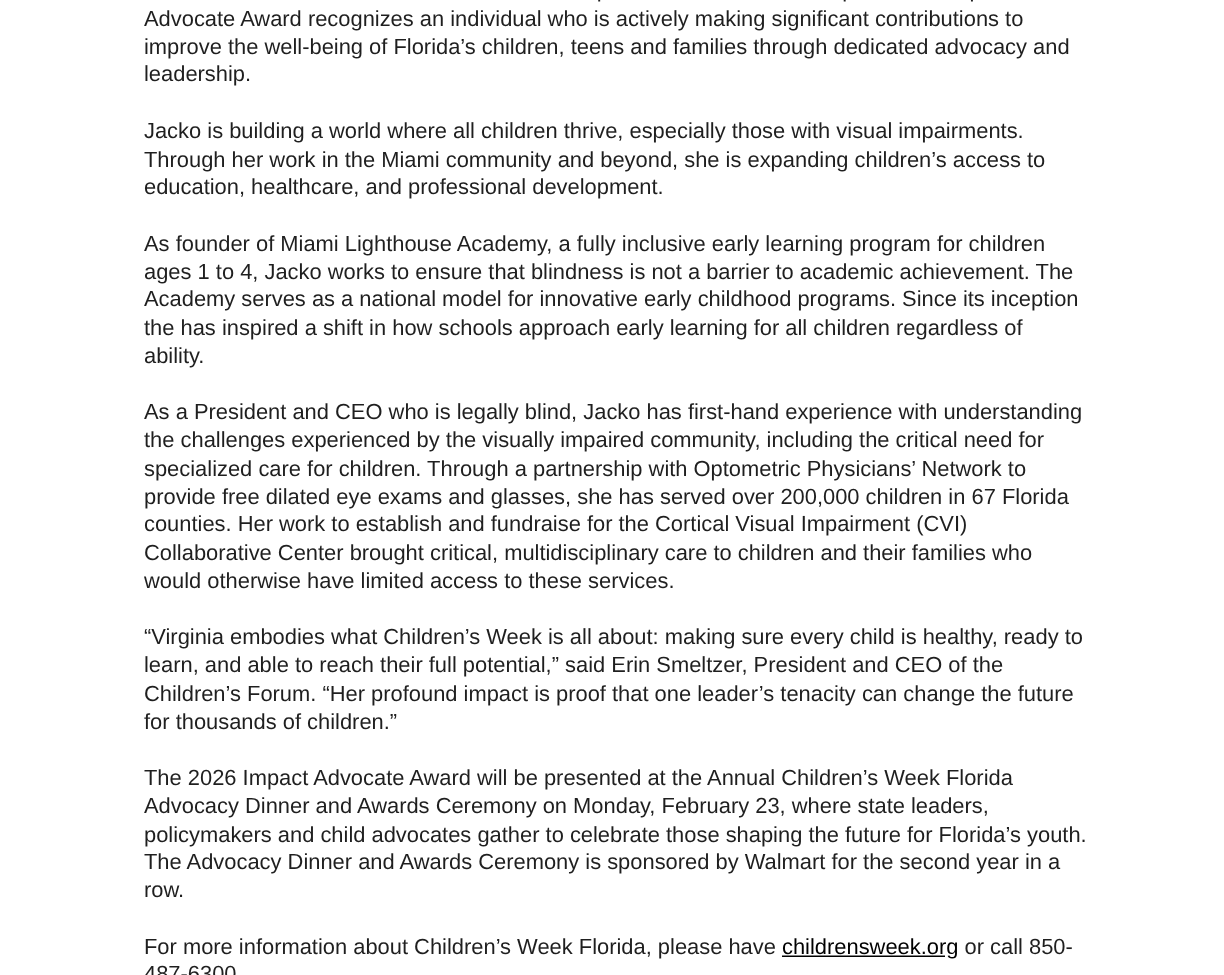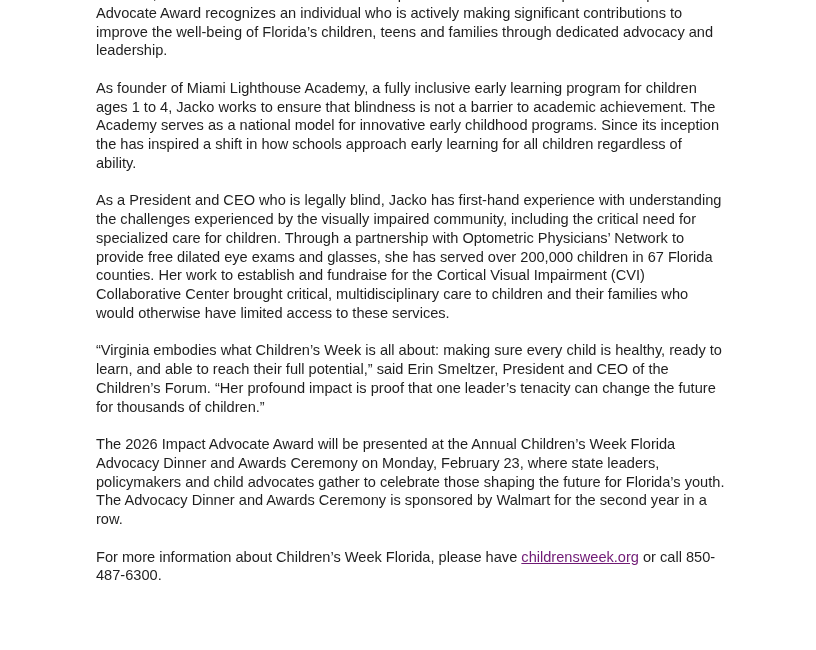--- a/index.html
+++ b/index.html
@@ -1,24 +1,25 @@
 <!DOCTYPE html>
 <html><head>
 <meta charset="utf-8">
 <style>
   html, body { margin: 0; padding: 0; background: #ffffff; }
   body { width: 816px; height: 650px; overflow: hidden; position: relative; }
   .page { position: absolute; left: 96px; top: -15px; width: 630px;
     font-family: "Liberation Sans", sans-serif; font-size: 14.6px; line-height: 18.75px; color: #1f1f1f; }
   .para { margin: 0 0 18.75px 0; }
-  a.link { color: #701a75; text-decoration: underline; }
+  a.link { color: #000000; text-decoration: underline; }
 </style>
 </head>
 <body>
 
 <div class="page">
   <p class="para">the Blind, has been announced as the 2026 Impact Advocate Award recipient. The Impact Advocate Award recognizes an individual who is actively making significant contributions to improve the well-being of Florida’s children, teens and families through dedicated advocacy and leadership.</p>
+  <p class="para">Jacko is building a world where all children thrive, especially those with visual impairments. Through her work in the Miami community and beyond, she is expanding children’s access to education, healthcare, and professional development.</p>
   <p class="para">As founder of Miami Lighthouse Academy, a fully inclusive early learning program for children ages 1 to 4, Jacko works to ensure that blindness is not a barrier to academic achievement. The Academy serves as a national model for innovative early childhood programs. Since its inception the  has inspired a shift in how schools approach early learning for all children regardless of ability.</p>
   <p class="para">As a President and CEO who is legally blind, Jacko has first-hand experience with understanding the challenges experienced by the visually impaired community, including the critical need for specialized care for children. Through a partnership with Optometric Physicians’ Network to provide free dilated eye exams and glasses, she has served over 200,000 children in 67 Florida counties. Her work to establish and fundraise for the Cortical Visual Impairment (CVI) Collaborative Center brought critical, multidisciplinary care to children and their families who would otherwise have limited access to these services.</p>
   <p class="para">“Virginia embodies what Children’s Week is all about: making sure every child is healthy, ready to learn, and able to reach their full potential,” said Erin Smeltzer, President and CEO of the Children’s Forum. “Her profound impact is proof that one leader’s tenacity can change the future for thousands of children.”</p>
   <p class="para">The 2026 Impact Advocate Award will be presented at the Annual Children’s Week Florida Advocacy Dinner and Awards Ceremony on Monday, February 23, where state leaders, policymakers and child advocates gather to celebrate those shaping the future for Florida’s youth. The Advocacy Dinner and Awards Ceremony is sponsored by Walmart for the second year in a row.</p>
   <p class="para"><span>For more information about Children’s Week Florida, please have </span><a class="link">childrensweek.org</a><span> or call 850-487-6300.</span></p>
 </div>
 
 </body></html>

